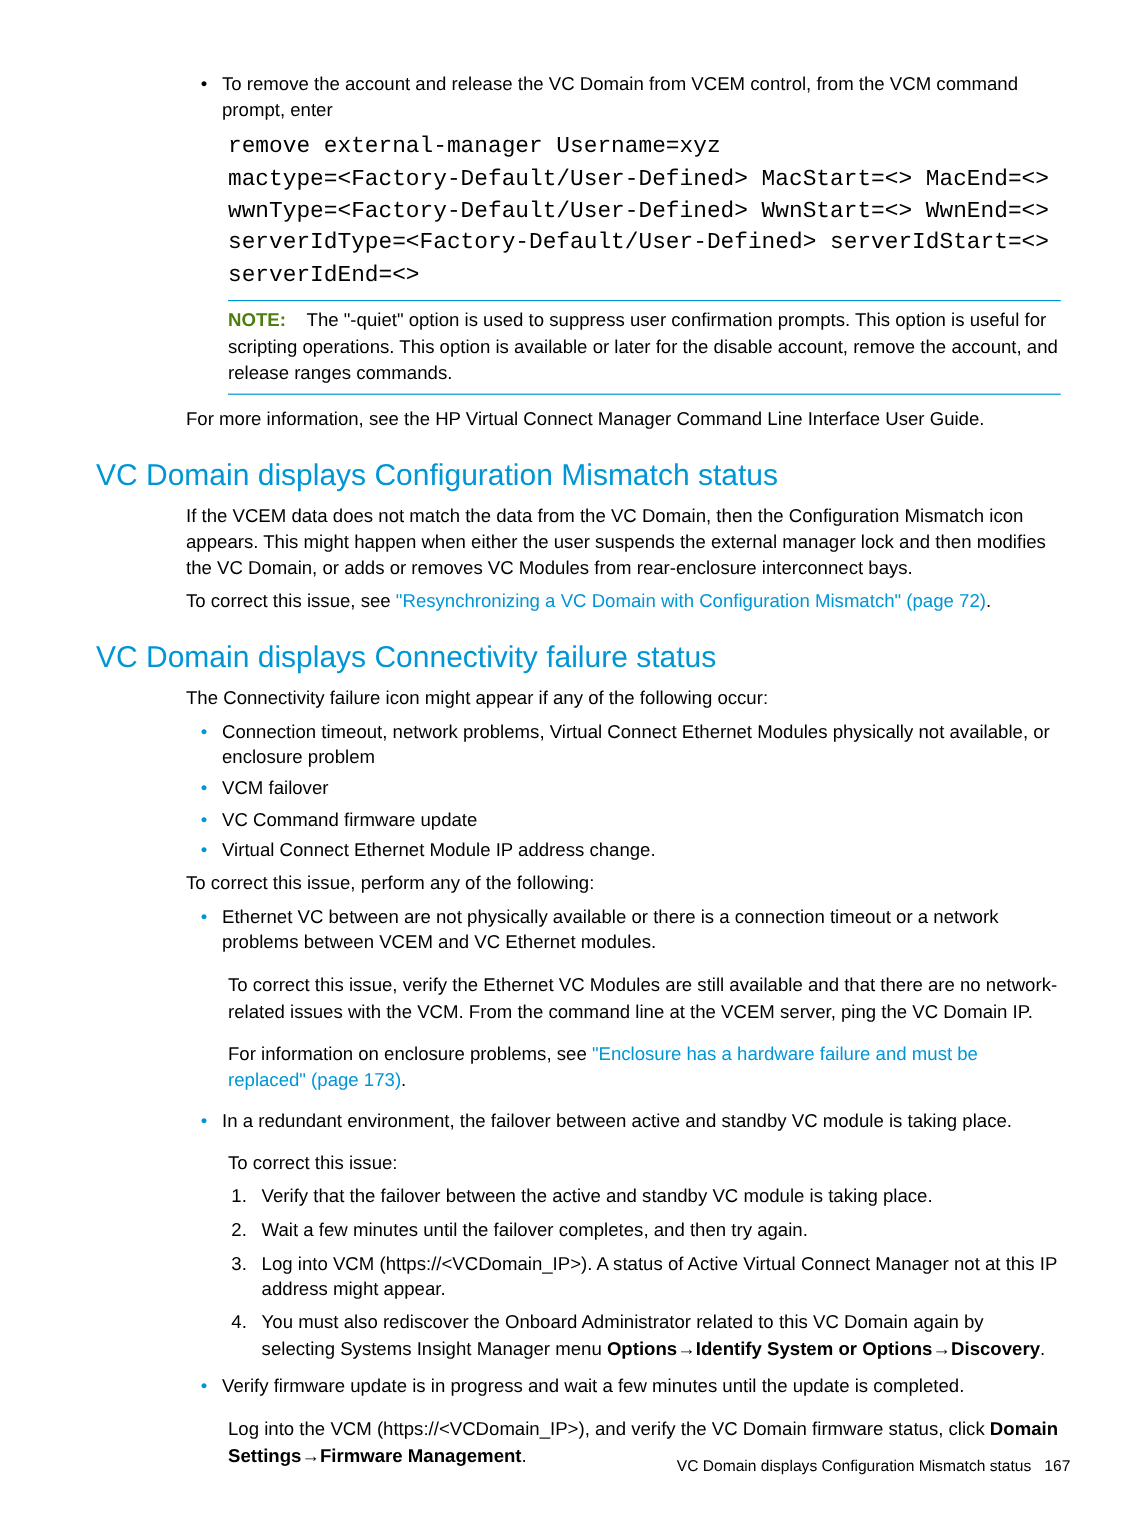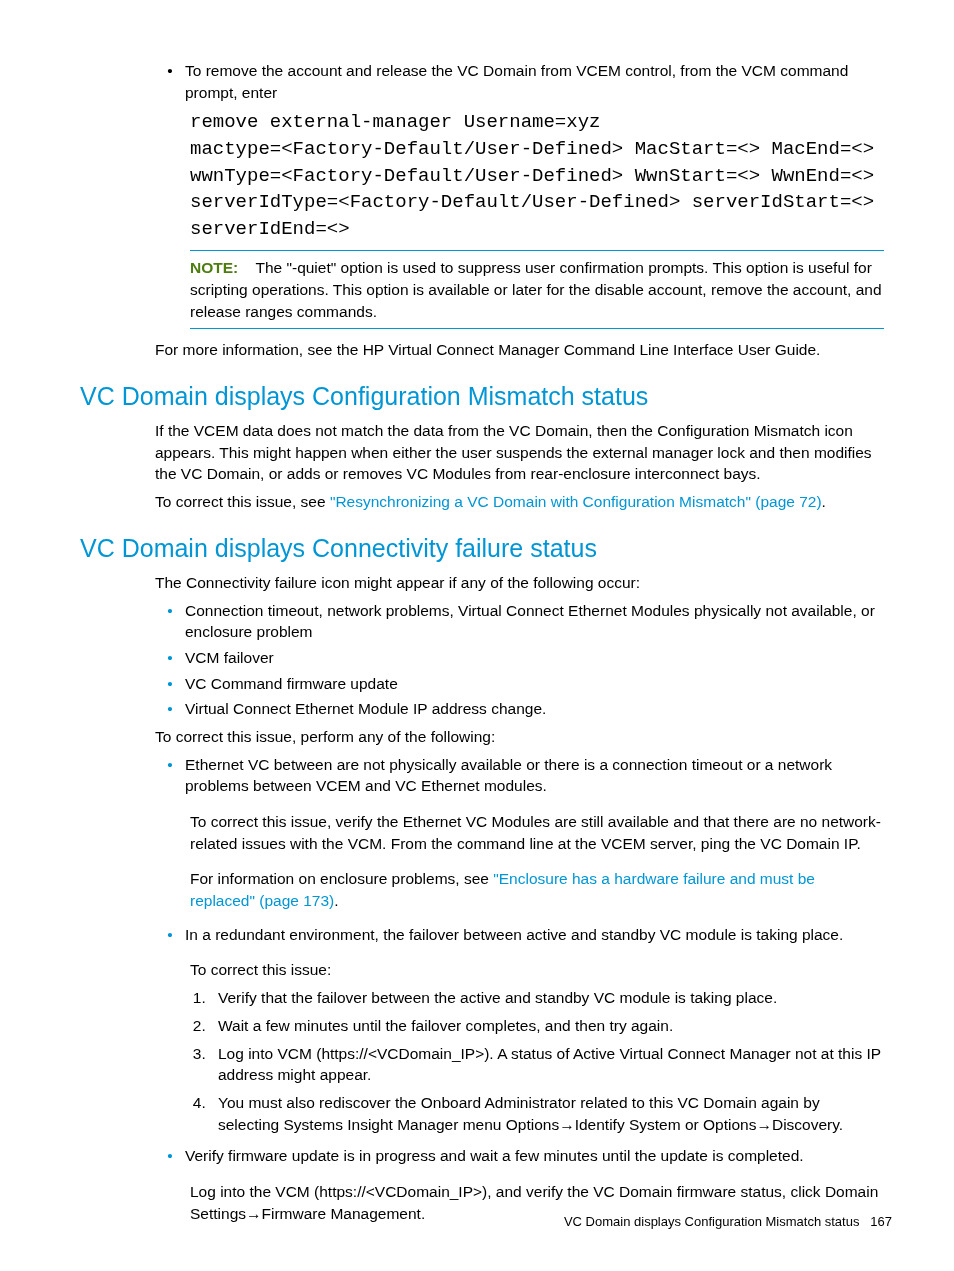--- a/index.html
+++ b/index.html
@@ -48,21 +48,21 @@
   .para { margin: 6px 0 6px 75px; }
   h2.section {
     font-size: 25px;
     font-weight: normal;
     color: #0096d6;
     margin: 18px 0 6px 0;
     font-family: Arial, Helvetica, sans-serif;
   }
   .link { color: #0096d6; }
   .italic { }
-  .bold { font-weight: normal; }
+  .bold { font-weight: bold; }
   ol.steps {
     margin: 4px 0 4px 130px;
     padding: 0;
   }
   ol.steps li {
     margin-bottom: 6px;
     padding-left: 8px;
   }
   .footer {
     position: absolute;

